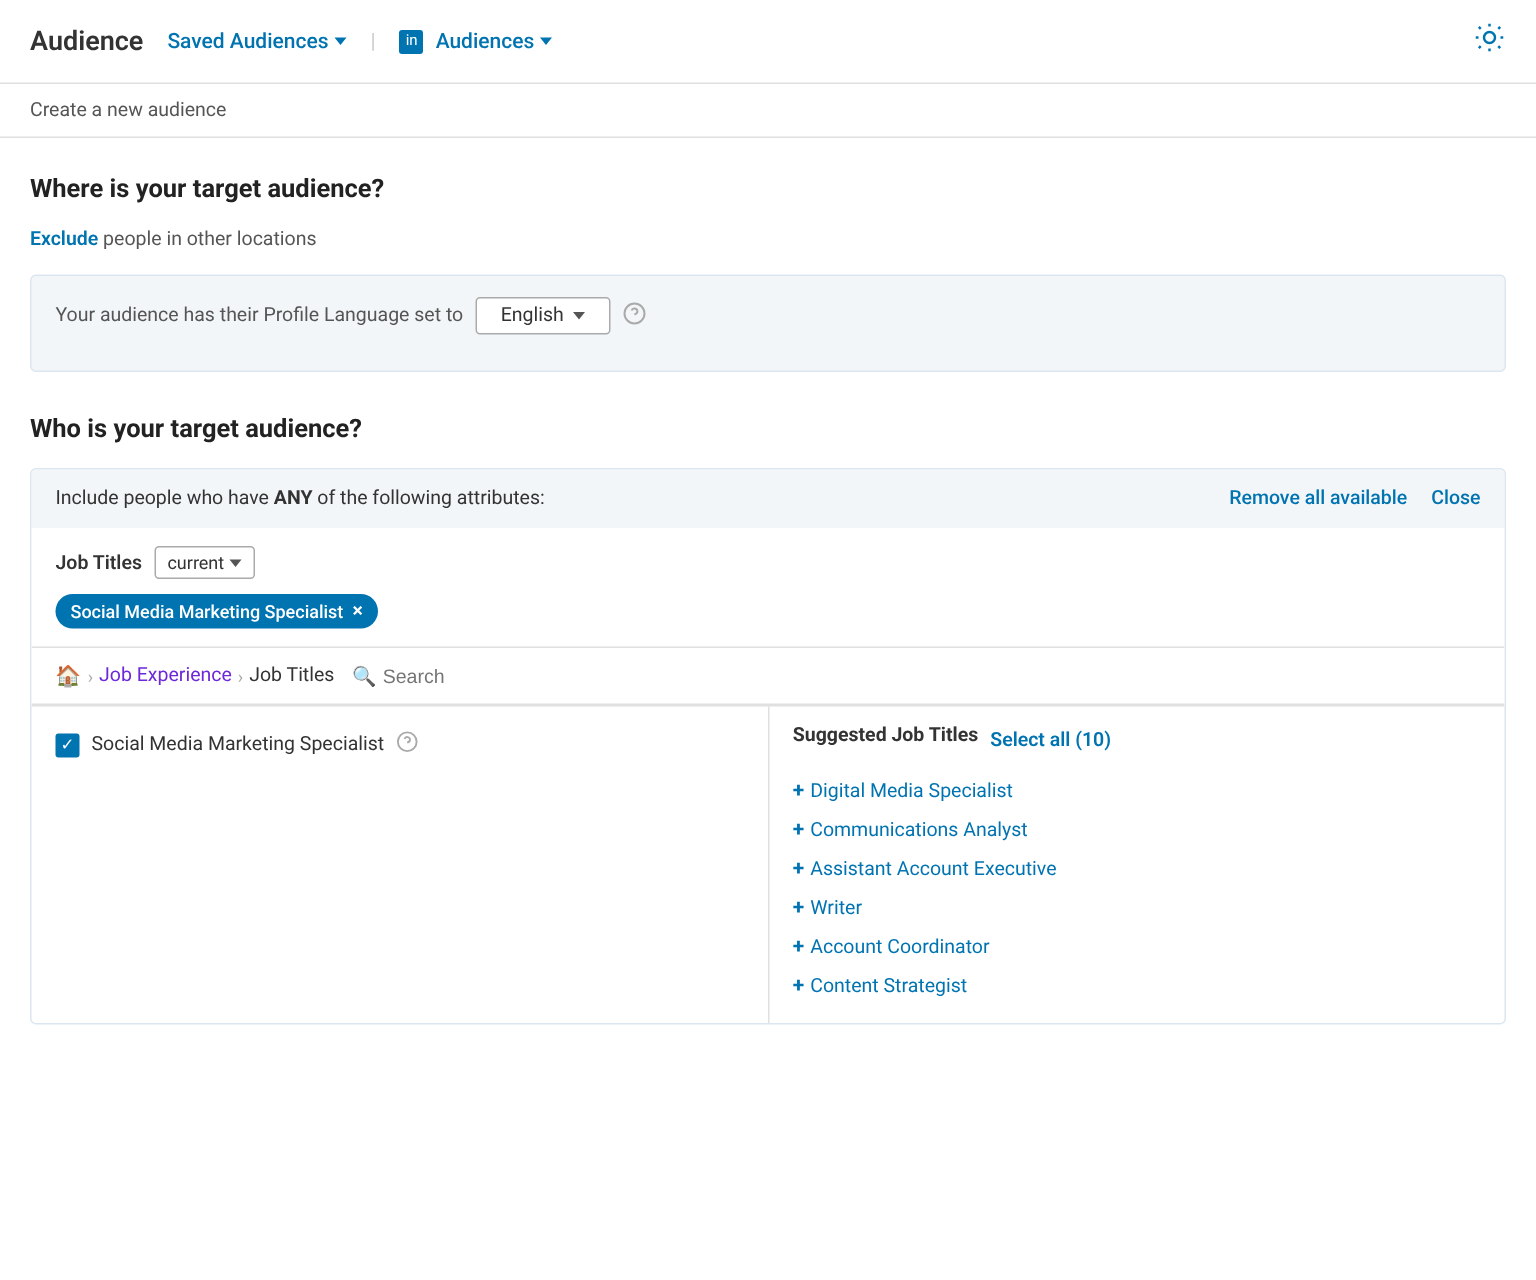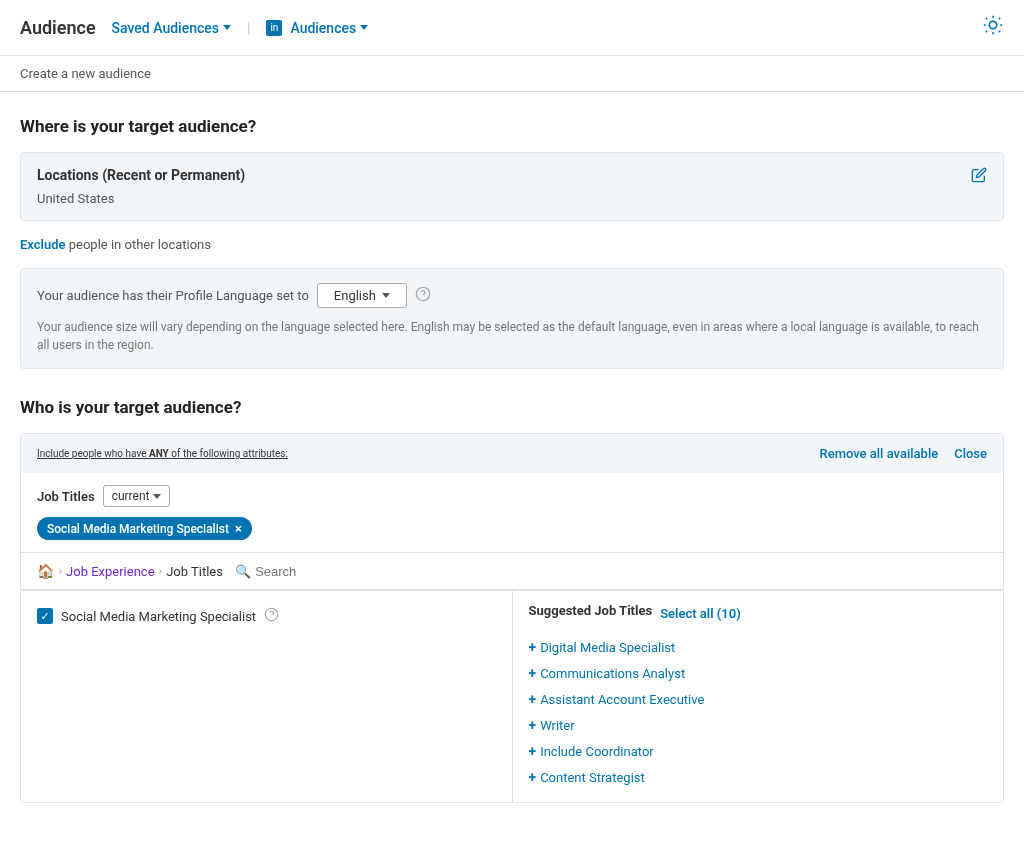--- a/index.html
+++ b/index.html
@@ -155,23 +155,22 @@
       overflow: hidden;
     }
     .audience-card-header {
       background: #f3f6f8;
       padding: 12px 16px;
       display: flex;
       align-items: center;
       justify-content: space-between;
     }
     .audience-card-header-left {
-      font-size: 10px;
-      color: #333;
-      text-decoration: underline;
+      font-size: 13px;
+      color: #333;
     }
     .audience-card-header-left strong {
       font-weight: 700;
     }
     .audience-card-actions {
       display: flex;
       gap: 16px;
     }
     .action-link {
       color: #0073b1;
@@ -377,49 +376,38 @@
 </div>
 
 <div class="sub-header">
   <span>Create a new audience</span>
 </div>
 
 <div class="content">
 
   <div class="section-title">Where is your target audience?</div>
 
-  <div class="location-card">
-    <div class="location-card-title">Locations (Recent or Permanent)</div>
-    <div class="location-card-value">United States</div>
-    <div class="edit-icon">
-      <svg width="16" height="16" viewBox="0 0 24 24" fill="none" stroke="#0073b1" stroke-width="2">
-        <path d="M11 4H4a2 2 0 0 0-2 2v14a2 2 0 0 0 2 2h14a2 2 0 0 0 2-2v-7"></path>
-        <path d="M18.5 2.5a2.121 2.121 0 0 1 3 3L12 15l-4 1 1-4 9.5-9.5z"></path>
-      </svg>
-    </div>
-  </div>
 
   <div class="exclude-text"><span class="exclude-link">Exclude</span> people in other locations</div>
 
   <div class="language-card">
     <div class="language-row">
       <span>Your audience has their Profile Language set to</span>
       <div class="language-select">
         <span>English</span>
         <span class="chevron-down-gray"></span>
       </div>
       <span class="help-icon">
         <svg width="16" height="16" viewBox="0 0 24 24" fill="none" stroke="#aaa" stroke-width="2">
           <circle cx="12" cy="12" r="10"></circle>
           <path d="M9.09 9a3 3 0 0 1 5.83 1c0 2-3 3-3 3"></path>
           <line x1="12" y1="17" x2="12.01" y2="17"></line>
         </svg>
       </span>
     </div>
-    <div class="language-note">Your audience size will vary depending on the language selected here. English may be selected as the default language, even in areas where a local language is available, to reach all users in the region.</div>
   </div>
 
   <div class="who-section">
     <div class="section-title">Who is your target audience?</div>
 
     <div class="audience-card">
 
       <div class="audience-card-header">
         <div class="audience-card-header-left">
           <span>Include people who have </span>
@@ -493,21 +481,21 @@
             <div class="suggested-item">
               <span class="plus-icon">+</span>
               <span>Assistant Account Executive</span>
             </div>
             <div class="suggested-item">
               <span class="plus-icon">+</span>
               <span>Writer</span>
             </div>
             <div class="suggested-item">
               <span class="plus-icon">+</span>
-              <span>Include Coordinator</span>
+              <span>Account Coordinator</span>
             </div>
             <div class="suggested-item">
               <span class="plus-icon">+</span>
               <span>Content Strategist</span>
             </div>
           </div>
         </div>
       </div>
     </div>
   </div>

